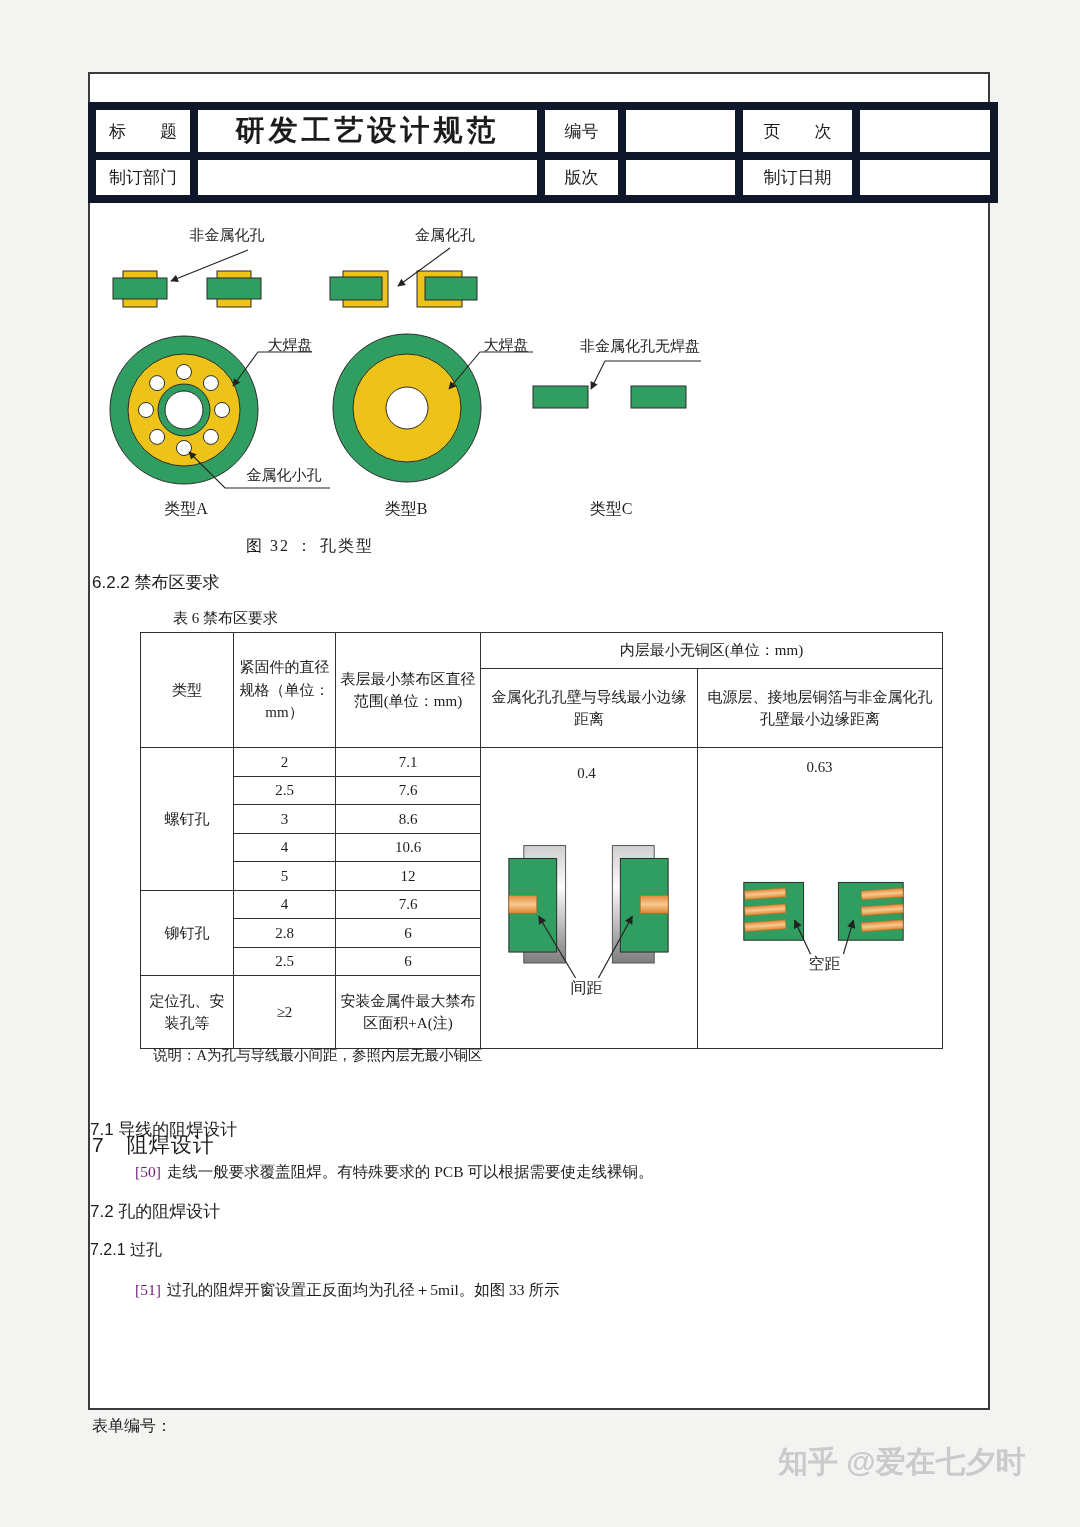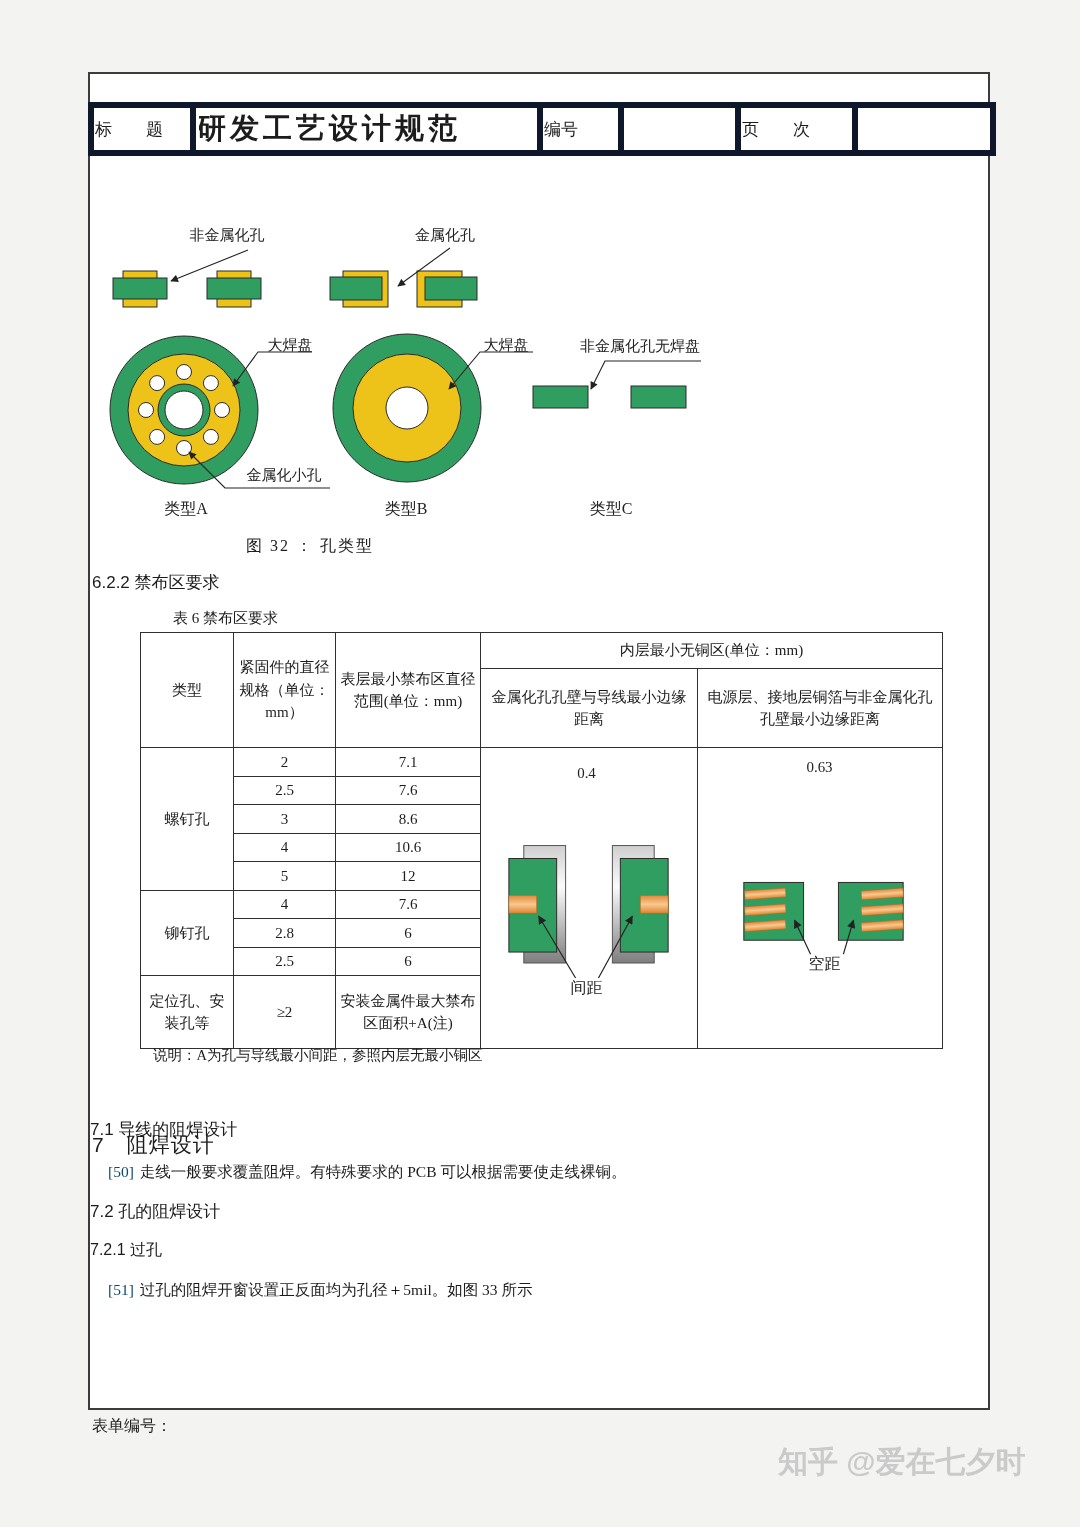--- a/index.html
+++ b/index.html
@@ -7,42 +7,42 @@
     width:1080px;height:1527px;position:relative;
     background:#f3f3f1;
     font-family:"Liberation Serif",serif;color:#1c1c1c;
     overflow:hidden;
   }
   #frame{position:absolute;left:88px;top:72px;width:898px;height:1334px;
     border:2px solid #3c3c3c;background:#ffffff;}
   
   table{border-collapse:collapse;table-layout:fixed;}
   .hdrtbl{position:absolute;left:88px;top:102px;width:902px;}
-  .hdrtbl td{border:6px solid #0f172a;font-size:17px;
+  .hdrtbl td{border:8px solid #0f172a;font-size:17px;text-align:center;
     vertical-align:middle;background:#fff;overflow:hidden;white-space:nowrap;}
   .hdrtbl .ttl{font-family:"Liberation Sans",sans-serif;font-weight:bold;
     font-size:29px;letter-spacing:4px;border-radius:12px;}
   
   .figsvg{position:absolute;left:88px;top:200px;}
   .figsvg text{font-size:15px;fill:#222;}
   .figsvg text.cap{font-size:16px;}
   .figcap{position:absolute;left:160px;top:536px;width:300px;text-align:center;
     font-size:16px;letter-spacing:2px;}
   
   .hs{position:absolute;font-family:"Liberation Sans",sans-serif;font-weight:normal;white-space:nowrap;}
   .h622{left:92px;top:571px;font-size:17px;}
   .h7{left:92px;top:1131px;font-size:21px;letter-spacing:1px;}
   .h71{left:90px;top:1118px;font-size:17px;}
   .h72{left:90px;top:1200px;font-size:17px;}
   .h721{left:90px;top:1240px;font-size:16px;}
   .tabcap{position:absolute;left:173px;top:609px;font-size:15px;white-space:nowrap;}
   .para{position:absolute;left:108px;width:700px;font-size:15.5px;white-space:nowrap;}
   .p50{top:1162px;}
   .p51{top:1280px;}
-  .btag{color:#0c4a6e;margin-right:6px;}
+  .btag{color:#701a75;margin-right:6px;margin-left:27px;}
   .note{position:absolute;left:153px;top:1046px;font-size:14.5px;white-space:nowrap;}
   .form{position:absolute;left:92px;top:1416px;font-size:16px;}
   .wm{position:absolute;left:778px;top:1442px;font-size:30px;font-weight:bold;
     font-family:"Liberation Sans",sans-serif;color:#c6c6c6;white-space:nowrap;opacity:.9;}
   
   .t6{position:absolute;left:140px;top:632px;width:802px;}
   .t6 td{border:1.5px solid #2f2f2f;font-size:15px;text-align:center;
     vertical-align:middle;line-height:1.5;padding:1px 4px;background:#fff;}
   .t6 td.diag{padding:0;vertical-align:top;}
   .t6 td.diag svg{display:block;}
@@ -61,20 +61,28 @@
       <col style="width:117px">
       <col style="width:138px">
   </colgroup>
   <tbody>
       <tr style="height:46px">
     <td>标　　题</td>
     <td class="ttl">研发工艺设计规范</td>
     <td>编号</td>
     <td></td>
     <td>页　　次</td>
+    <td></td>
+  </tr>
+  <tr style="height:43px">
+    <td>制订部门</td>
+    <td></td>
+    <td>版次</td>
+    <td></td>
+    <td>制订日期</td>
     <td></td>
   </tr>
 </tbody>
   </table>
 
 <svg class="figsvg" width="902" height="330" viewBox="0 0 902 330">
   <defs>
     <marker id="arr" viewBox="0 0 10 10" refX="9" refY="5" markerWidth="9" markerHeight="7" orient="auto">
       <path d="M0,0 L10,5 L0,10 z" fill="#222"></path>
     </marker>

